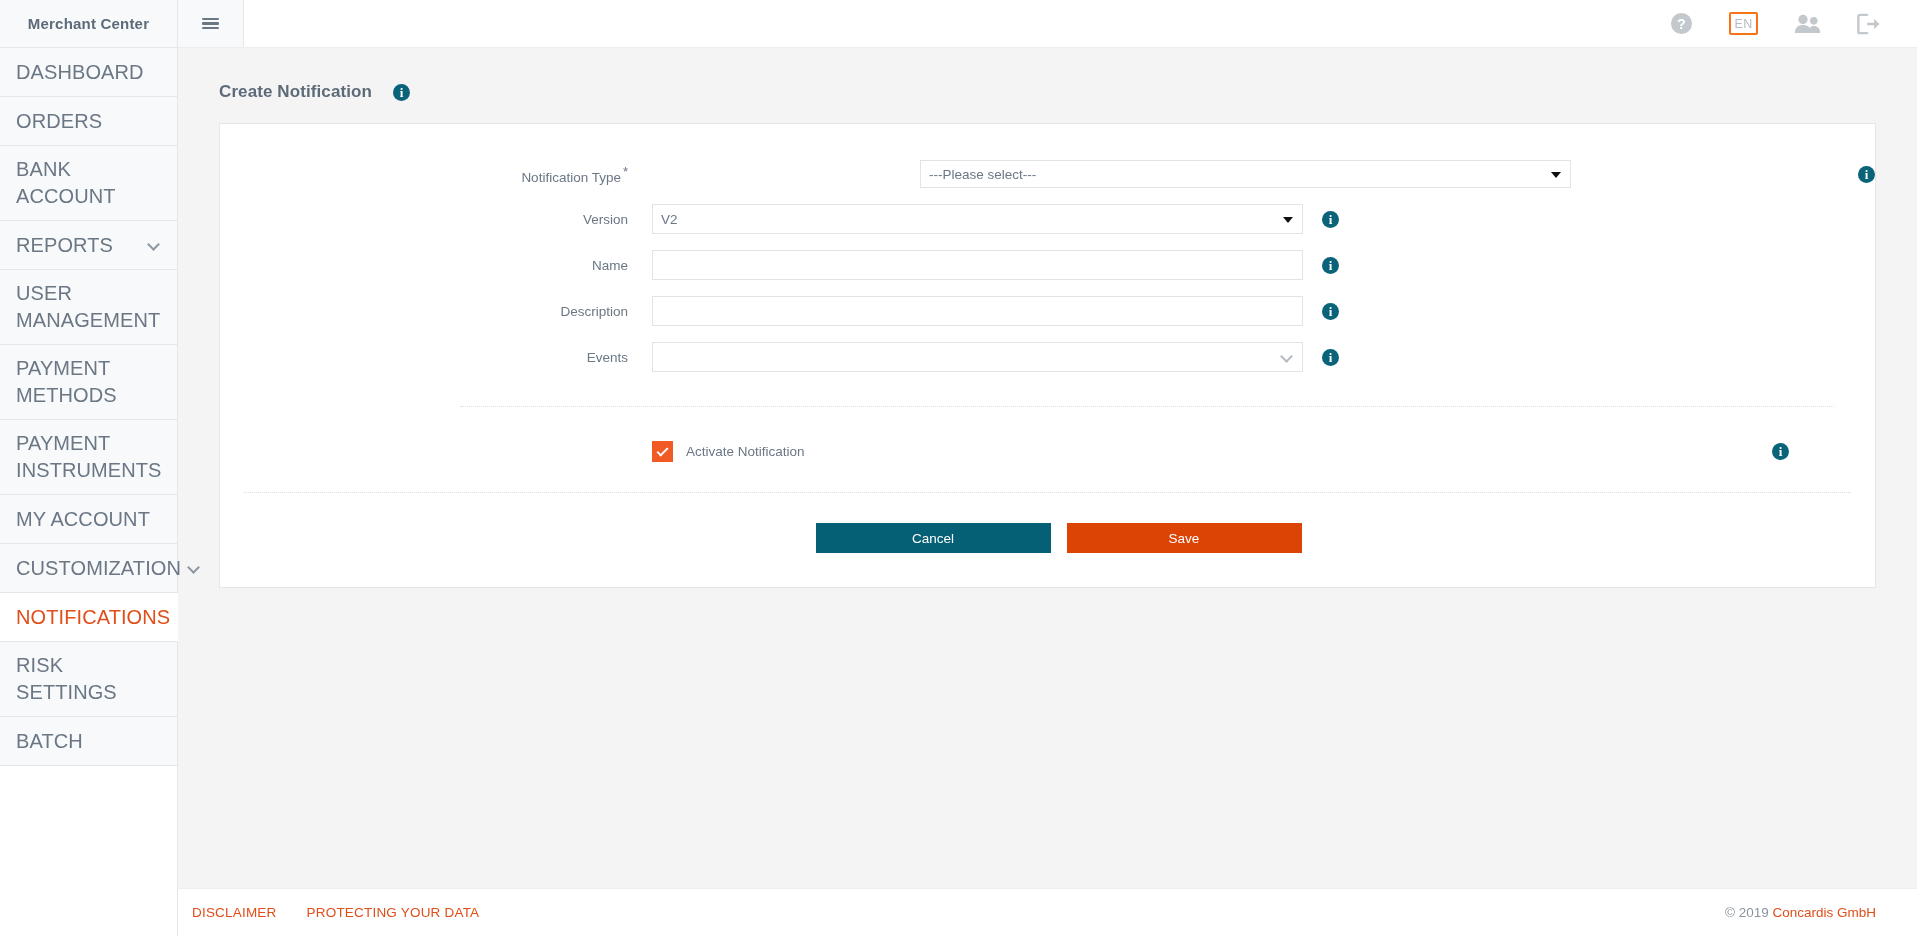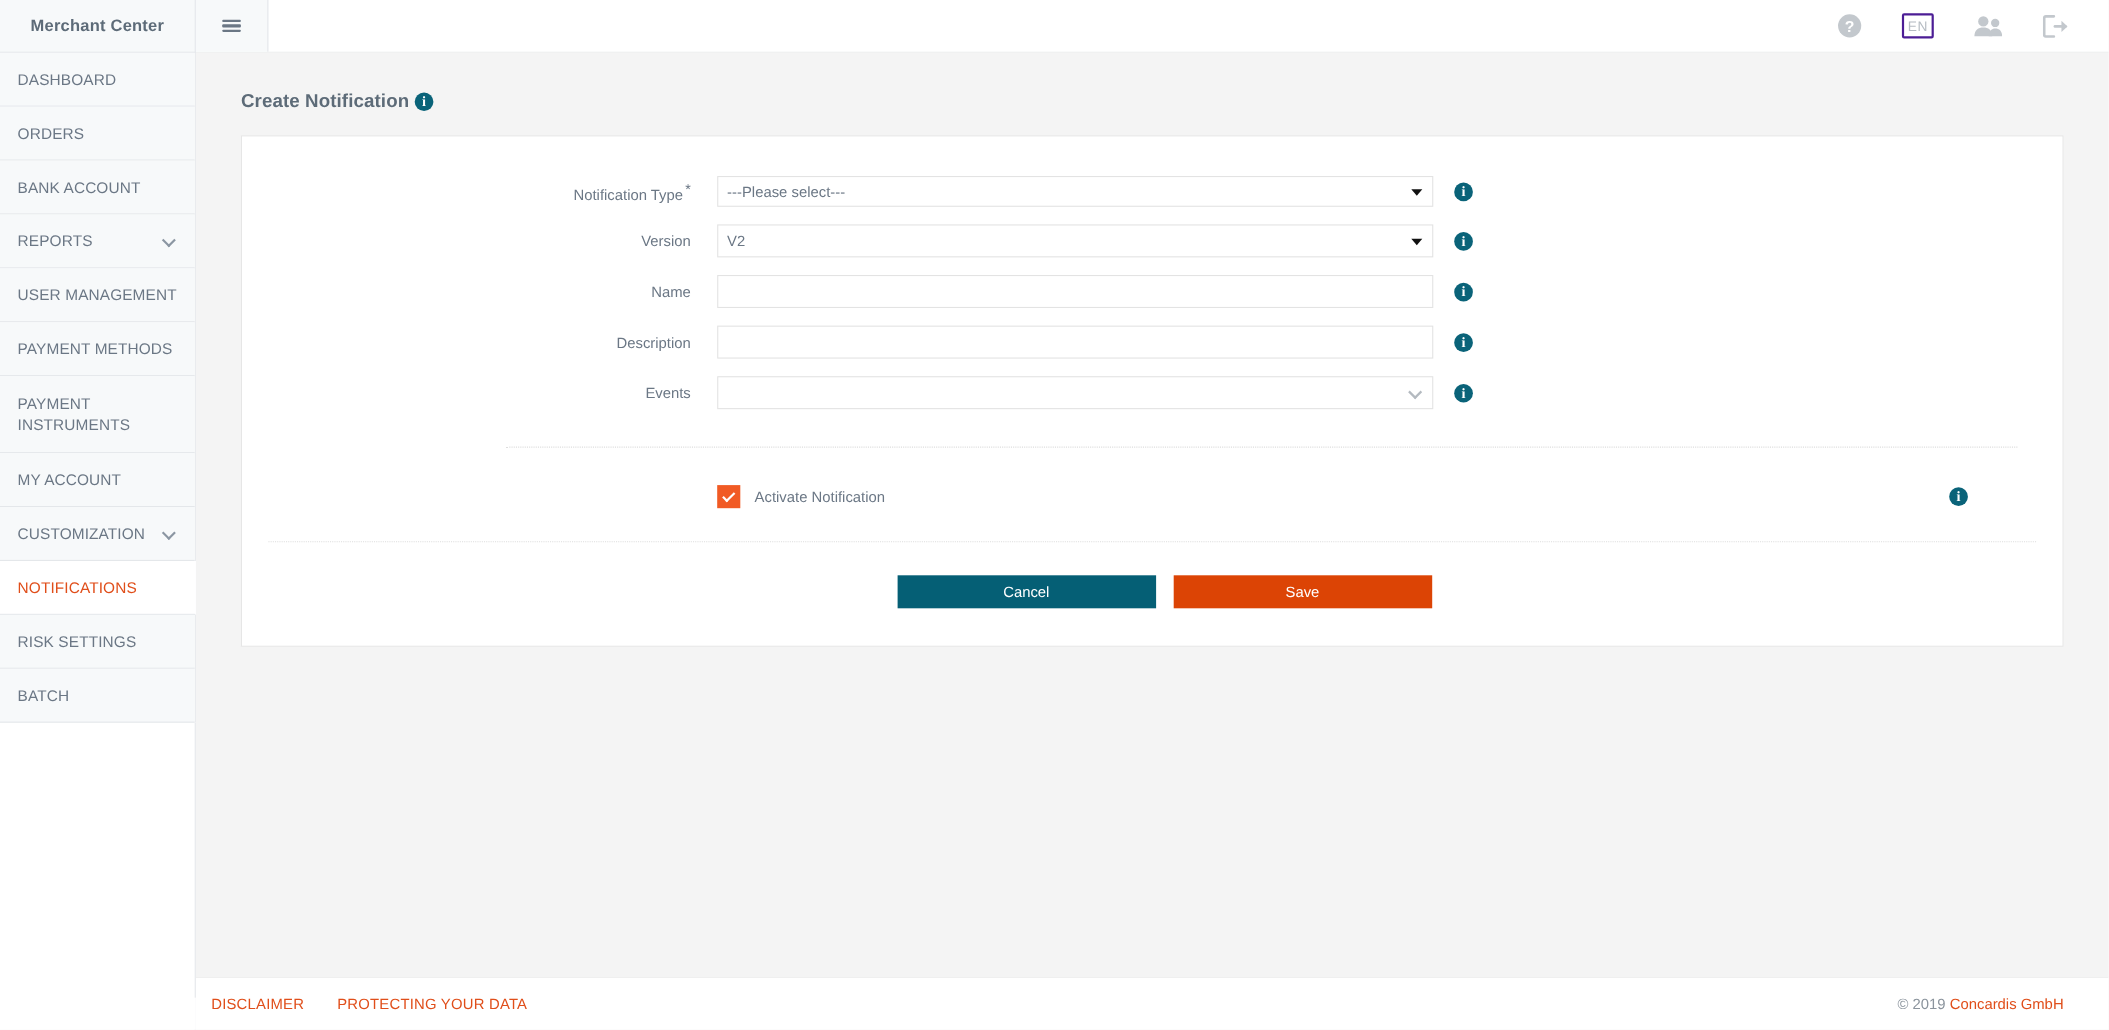--- a/index.html
+++ b/index.html
@@ -47,21 +47,21 @@
 
   .nav-item {
     position: relative;
     min-height: 49px;
     display: flex;
     align-items: center;
     padding: 10px 16px;
     background: #f7f9fa;
     border-bottom: 1px solid #e4e7ea;
     color: #6b7785;
-    font-size: 14px;
+    font-size: 20px;
     letter-spacing: .1px;
     cursor: pointer;
     line-height: 1.35;
   }
   .nav-item.two-line { min-height: 70px; }
   .nav-item.active {
     background: #ffffff;
     color: #e04e1a;
     border-right: 1px solid #ffffff;
     margin-right: -1px;
@@ -110,21 +110,21 @@
     cursor: pointer;
     flex: 0 0 auto;
   }
   .hamburger span { display: block; width: 17px; height: 2.5px; background: #6b7785; margin: 2.2px 0; border-radius: 1px; }
 
   .topbar-spacer { flex: 1 1 auto; }
   .topbar-icons { display: flex; align-items: center; gap: 36px; padding-right: 36px; }
   .ticon { cursor: pointer; display: flex; align-items: center; justify-content: center; }
   .lang-box {
     width: 29px; height: 23px;
-    border: 2px solid #4c1d95;
+    border: 2px solid #f97316;
     border-radius: 2px;
     display: flex; align-items: center; justify-content: center;
     color: #b6bcc3;
     font-size: 12.5px;
     letter-spacing: .4px;
     cursor: pointer;
   }
 
   
   #content {
@@ -132,21 +132,21 @@
     left: 178px; top: 48px;
     width: 1739px;
     height: 840px;
     background: #f4f4f4;
     overflow: hidden;
   }
 
   .page-head {
     display: flex;
     align-items: center;
-    gap: 5px;
+    gap: 21px;
     padding: 34px 0 0 41px;
   }
   .page-title {
     color: #5d6b78;
     font-size: 17px;
     font-weight: bold;
     letter-spacing: .1px;
   }
 
   .info-icon {
@@ -173,21 +173,21 @@
     border: 1px solid #e6e6e6;
     min-height: 456px;
     padding: 24px 0 34px 0;
   }
 
   .form-row {
     display: flex;
     align-items: center;
     margin-top: 16px;
   }
-  .form-row:first-child { margin-top: 12px; }
+  .form-row:first-child { margin-top: 12px; justify-content: space-between; }
 
   .field-label {
     width: 432px;
     text-align: right;
     padding-right: 24px;
     color: #6b7785;
     font-size: 13.5px;
     position: relative;
     white-space: nowrap;
   }

